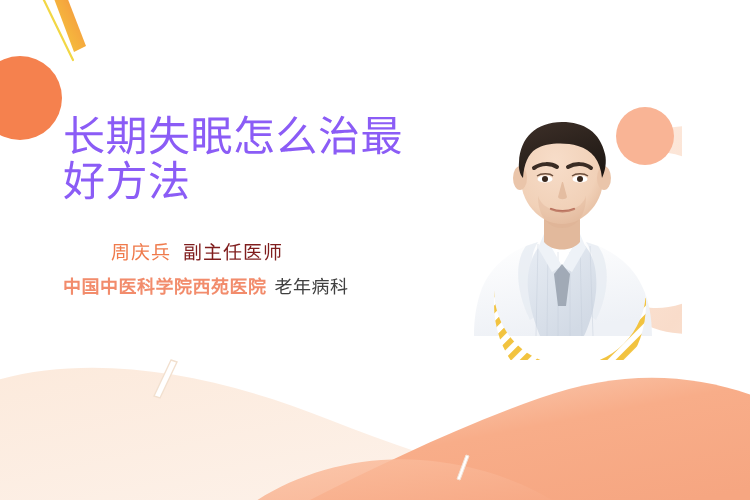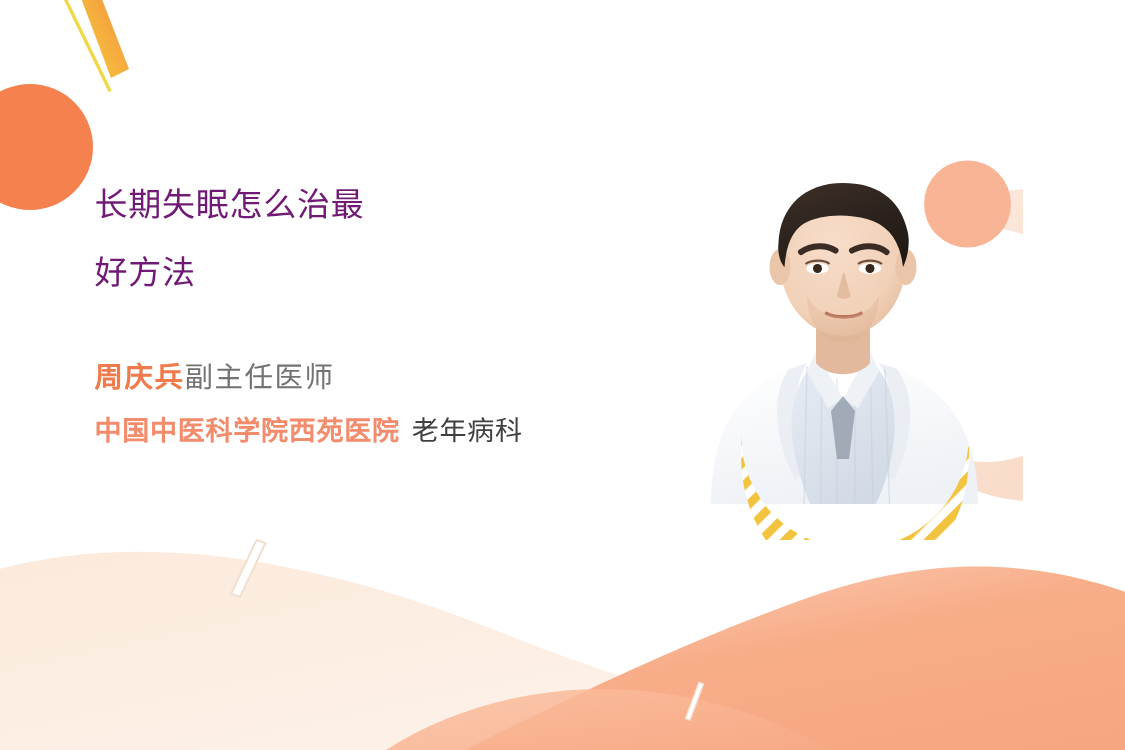--- a/index.html
+++ b/index.html
@@ -37,45 +37,47 @@
   .portrait-svg { display: block; }
 
   
   .text-block {
     position: absolute;
     left: 63px;
     top: 114px;
     width: 380px;
   }
   .headline {
-    font-size: 22px;
+    font-size: 42px;
     line-height: 45px;
     font-weight: 400;
-    color: #701a75;
+    color: #8b5cf6;
     letter-spacing: 0.5px;
     margin: 0;
     white-space: pre-line;
   }
   .credits {
     margin-top: 32px;
   }
   .credit-row {
     font-size: 19px;
     line-height: 34px;
     white-space: nowrap;
   }
   .doctor-name {
     color: #ef7a4b;
-    font-weight: 700;
+    font-weight: 400;
     letter-spacing: 1px;
+    margin-left: 48px;
   }
   .doctor-title {
-    color: #737373;
+    color: #7f1d1d;
     font-weight: 400;
     letter-spacing: 1px;
+    margin-left: 12px;
     font-family: Liberation Serif, serif;
   }
   .affiliation {
     color: #f28c6c;
     font-weight: 700;
     letter-spacing: 0.5px;
     font-size: 18px;
   }
   .department {
     color: #404040;

